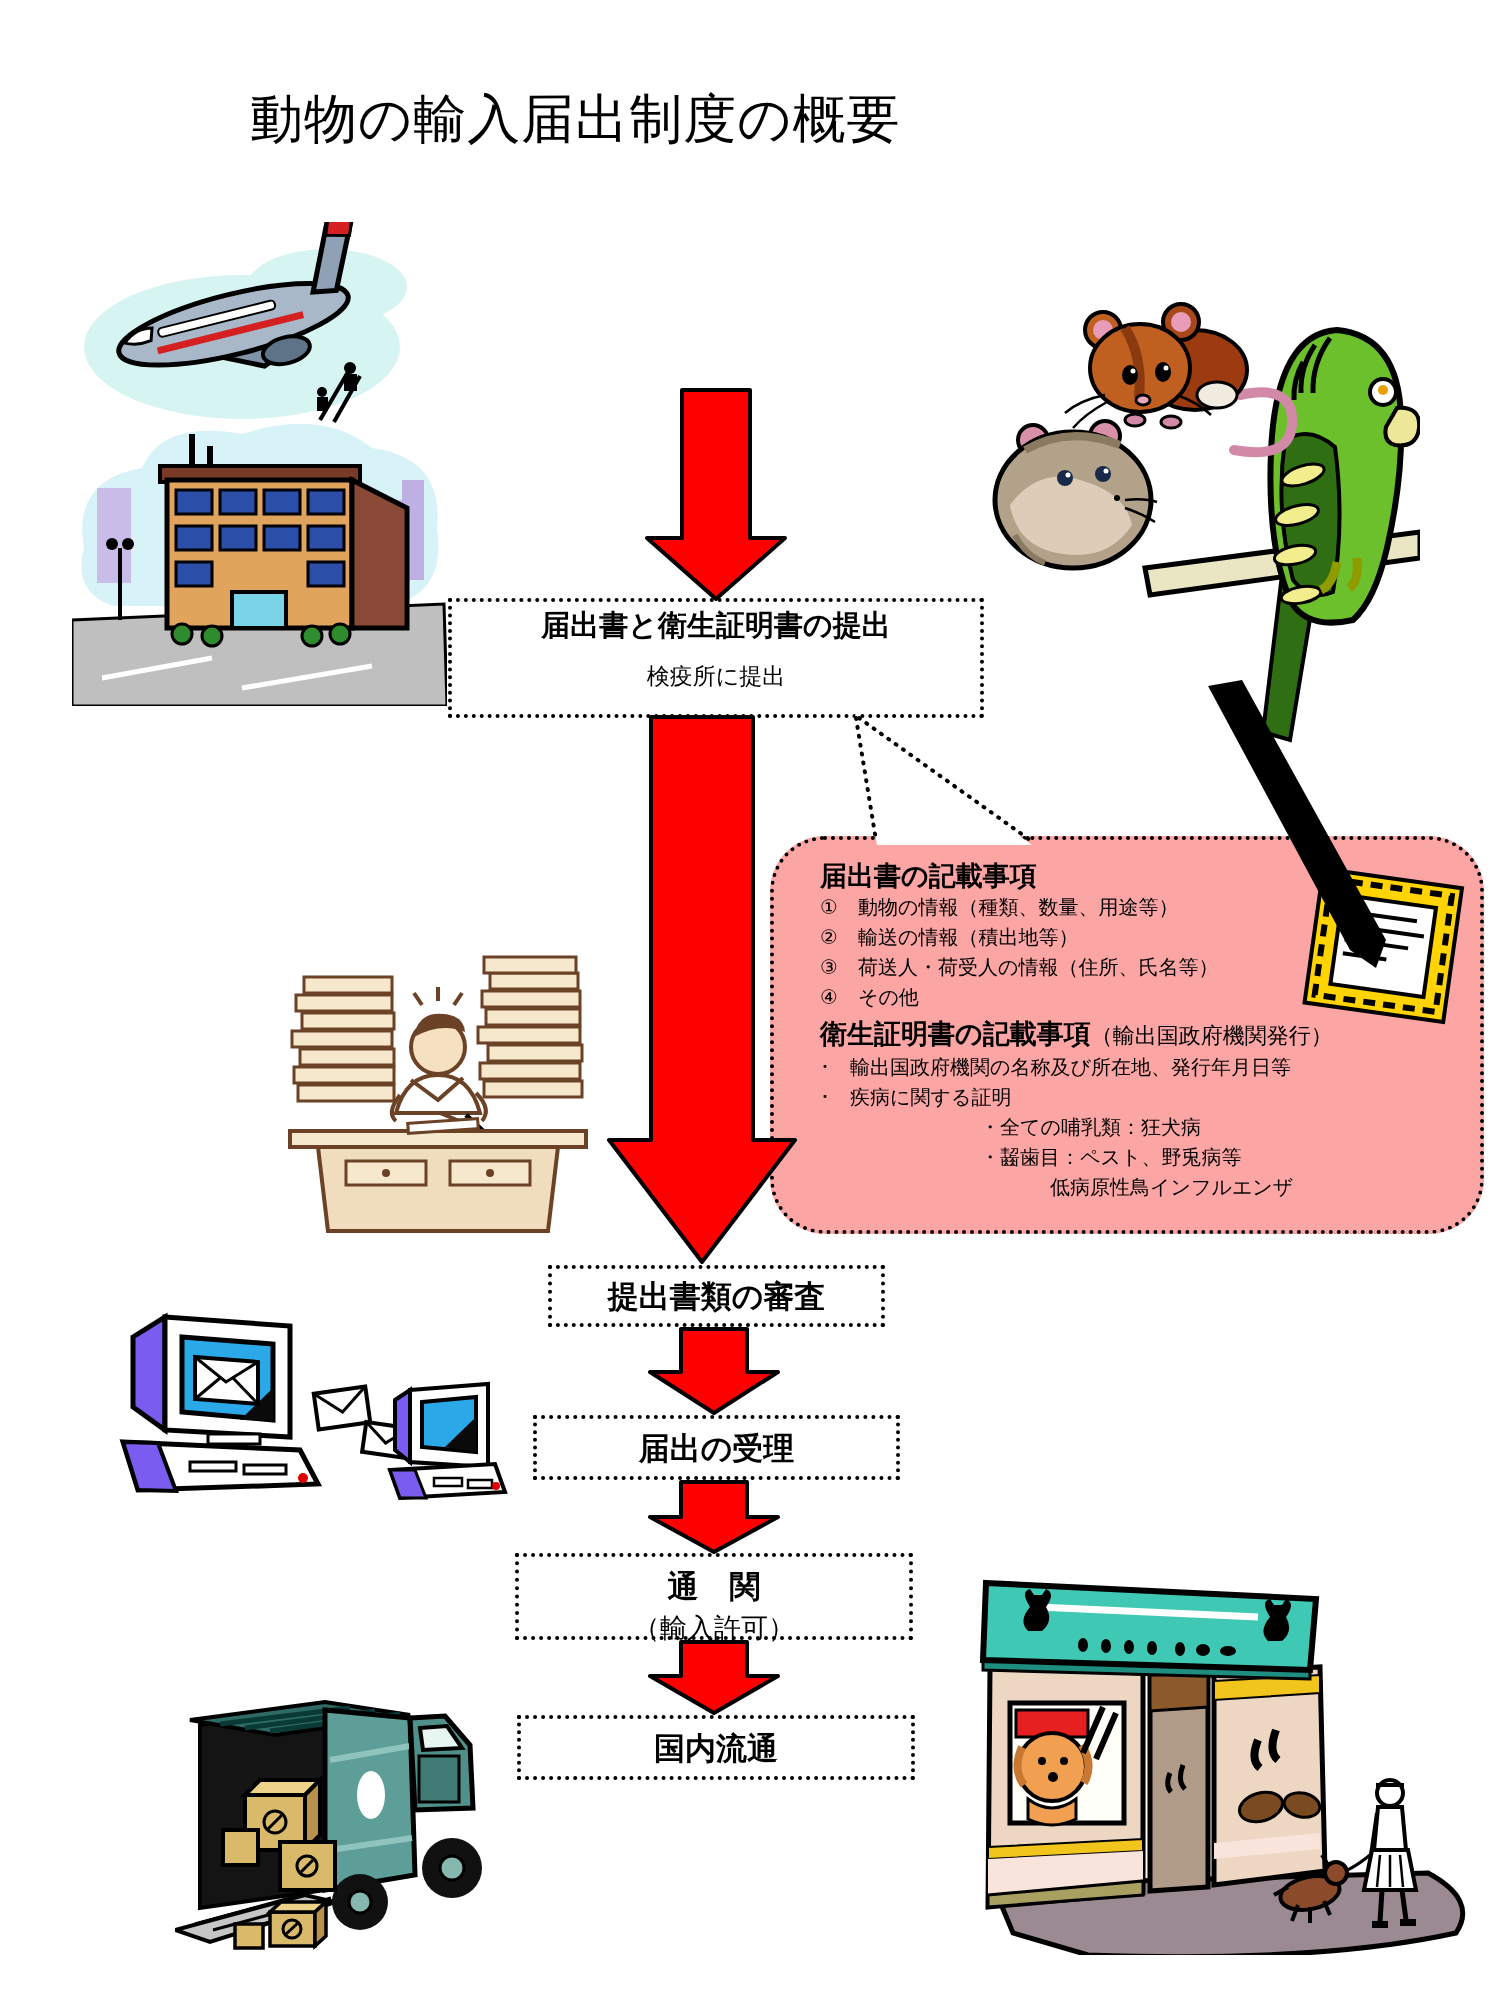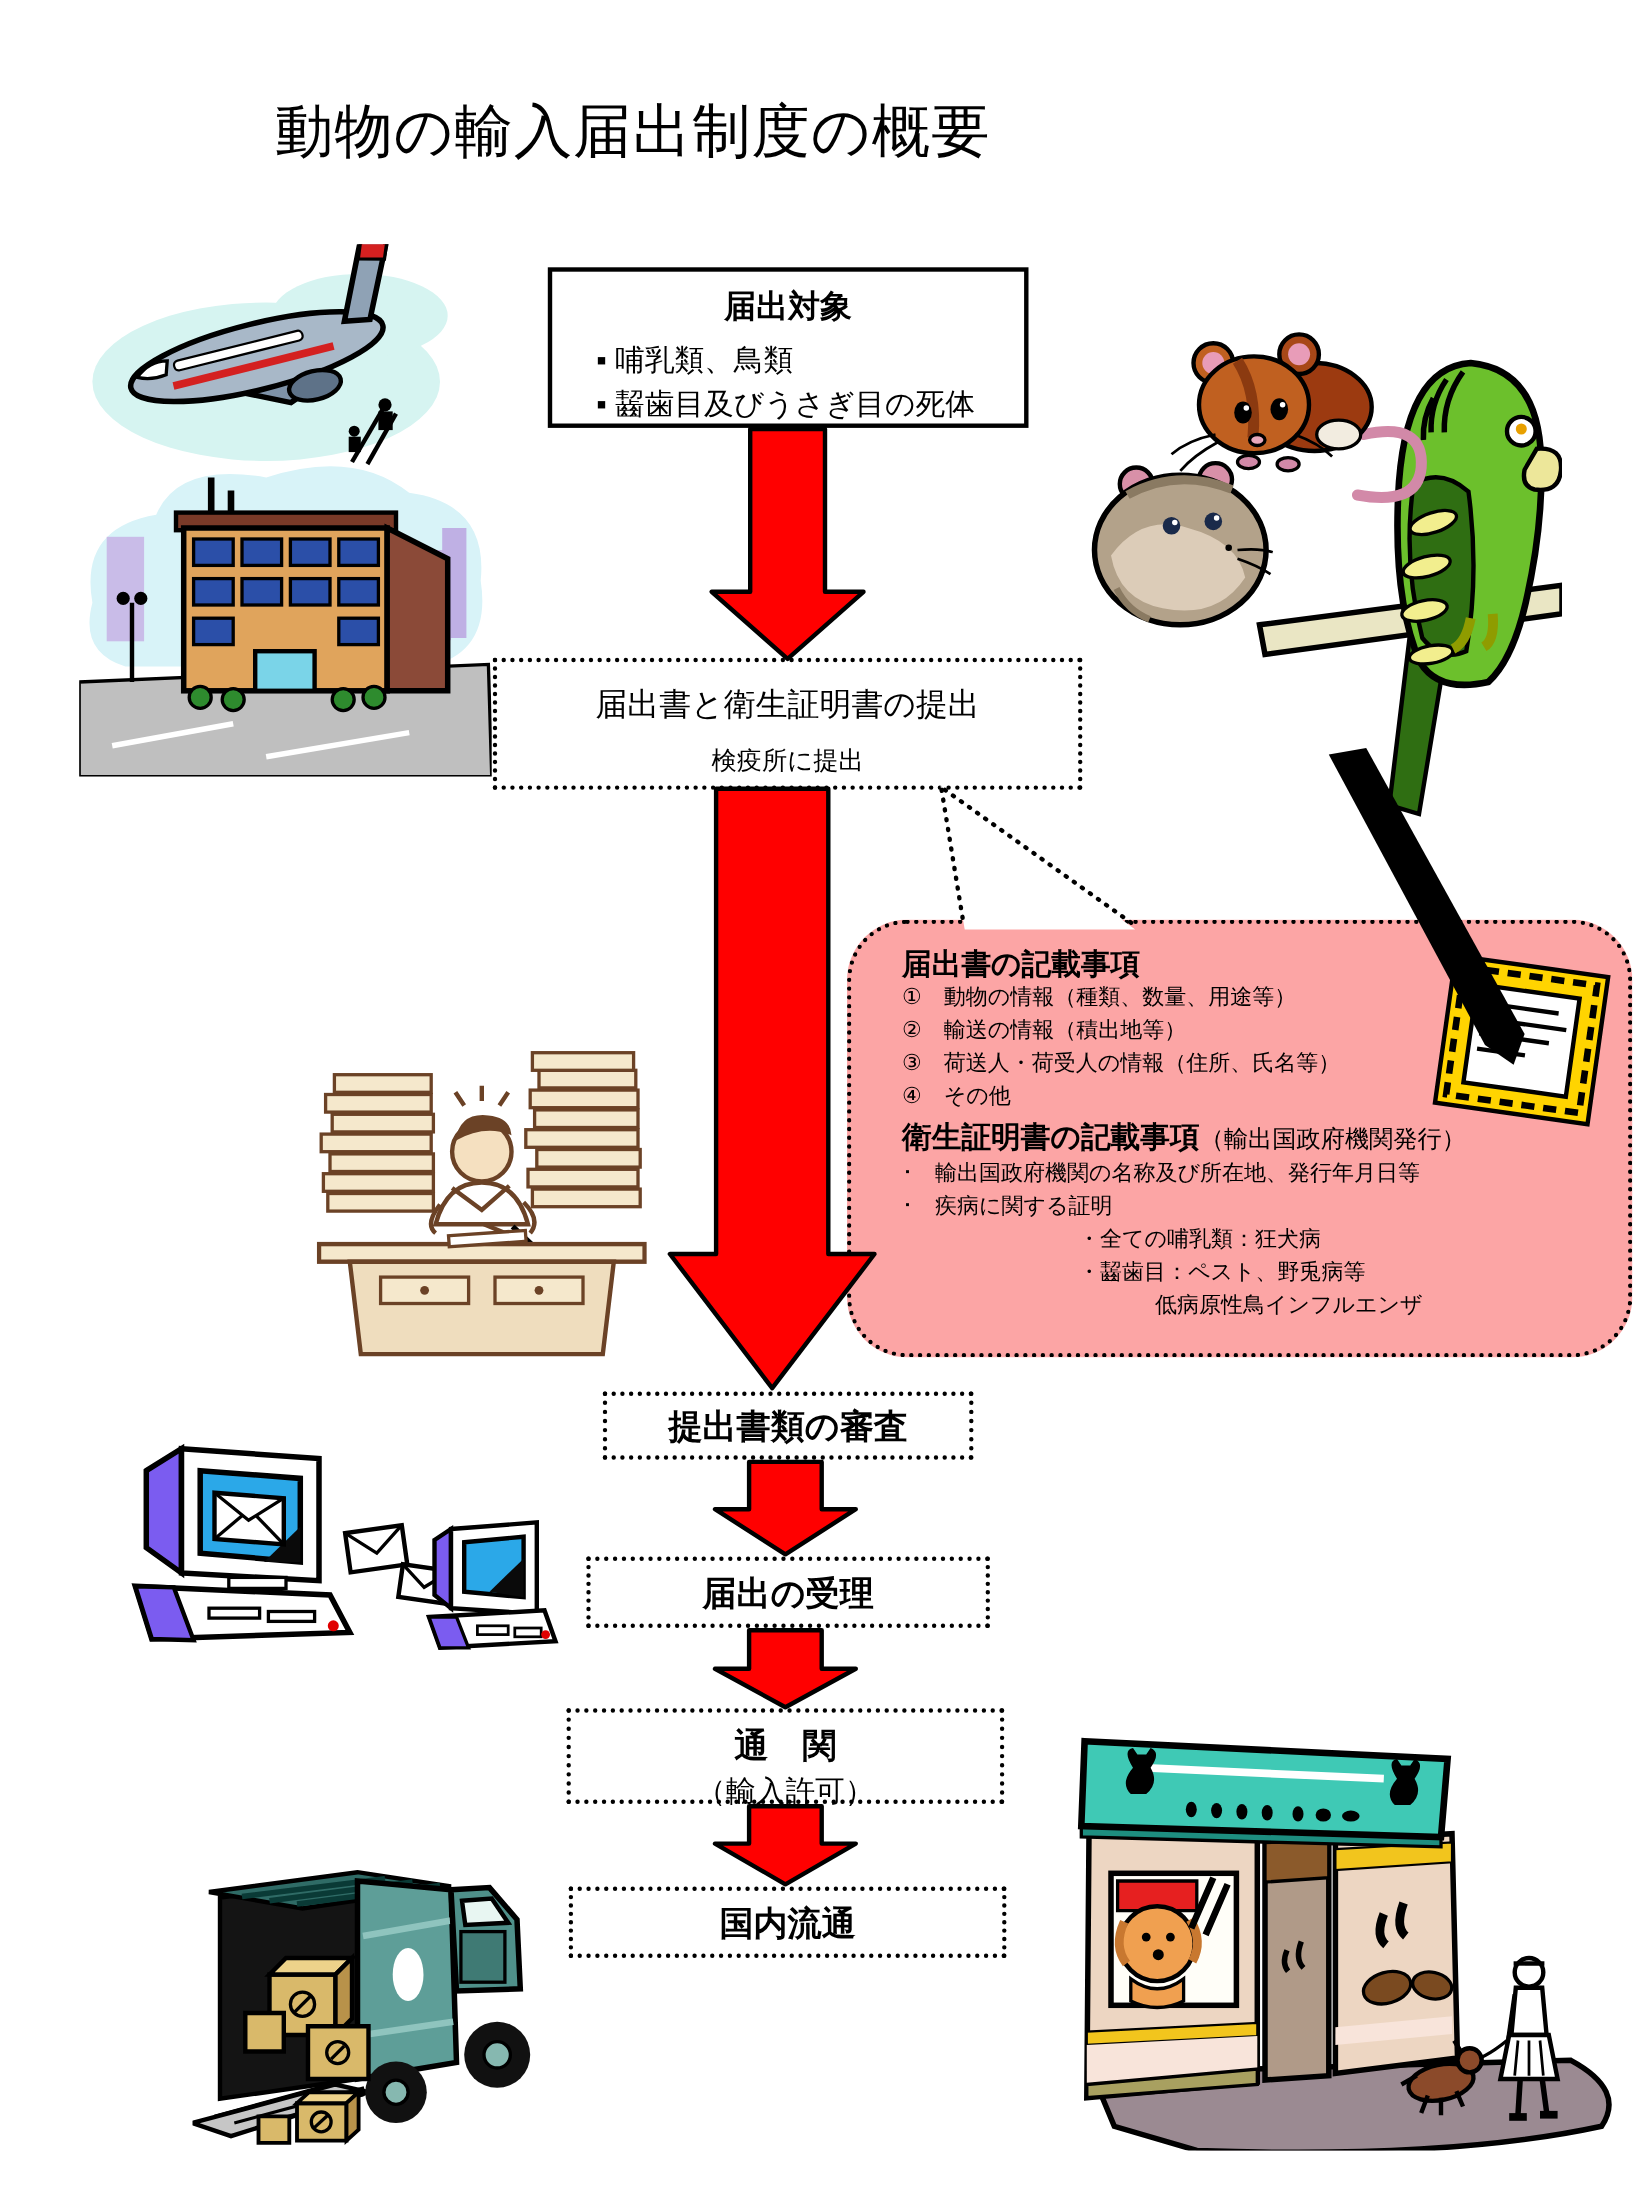--- a/index.html
+++ b/index.html
@@ -7,21 +7,21 @@
           font-family:"Liberation Sans","DejaVu Sans",sans-serif;color:#000;}
   .abs{position:absolute;}
   #title{left:250px;top:84px;width:680px;text-align:left;font-size:53px;font-weight:normal;letter-spacing:1px;}
   .flowbox{position:absolute;background:#fff;border:4px solid #000;box-sizing:border-box;text-align:center;}
   .dotted{border-style:dotted;}
   #box1{left:498px;top:243px;width:437px;height:146px;}
   #box1 .bh{font-size:29px;font-weight:bold;margin-top:12px;}
   #box1 .bi{font-size:27px;text-align:left;padding-left:40px;margin-top:10px;}
   #box1 .bi + .bi{margin-top:4px;}
   #box2{left:448px;top:598px;width:536px;height:120px;}
-  #box2 .bh{font-size:29px;font-weight:normal;margin-top:19px;}
+  #box2 .bh{font-size:29px;font-weight:bold;margin-top:4px;}
   #box2 .bn{font-size:23px;margin-top:15px;}
   #box3{left:548px;top:1265px;width:337px;height:62px;font-size:31px;font-weight:bold;line-height:56px;}
   #box4{left:533px;top:1415px;width:367px;height:65px;font-size:31px;font-weight:bold;line-height:59px;}
   #box5{left:515px;top:1553px;width:398px;height:87px;}
   #box5 .bh{font-size:31px;font-weight:bold;margin-top:9px;}
   #box5 .bn{font-size:27px;margin-top:2px;}
   #box6{left:517px;top:1715px;width:398px;height:65px;font-size:31px;font-weight:bold;line-height:59px;}
   #bubble{left:770px;top:836px;width:714px;height:398px;border:4px dotted #000;border-radius:55px;
           background:#fca5a5;box-sizing:border-box;padding:20px 16px 0 46px;text-align:left;}
   .cb-h{font-size:27px;font-weight:bold;line-height:32px;}
@@ -315,25 +315,20 @@
         <rect x="442" y="364" width="16" height="7" fill="#000"></rect>
       <path d="M412 300 Q390 318 374 320" stroke="#000" stroke-width="3" fill="none"></path>
       <ellipse cx="352" cy="338" rx="30" ry="16" fill="#8b4a2a" stroke="#000" stroke-width="4" transform="rotate(-12 352 338)"></ellipse>
       <circle cx="378" cy="318" r="11" fill="#8b4a2a" stroke="#000" stroke-width="4"></circle>
       <path d="M370 310 l-6 -10 M340 350 l-6 16 M352 352 l0 16 M366 346 l6 14 M330 332 l-14 8" stroke="#000" stroke-width="4" fill="none"></path>
     </svg>
   </div>
 
   <div class="abs" id="title">動物の輸入届出制度の概要</div>
 
-  <div class="flowbox" id="box1">
-    <div class="bh">届出対象</div>
-    <div class="bi">▪ 哺乳類、鳥類</div>
-    <div class="bi">▪ 齧歯目及びうさぎ目の死体</div>
-  </div>
 
   <div class="flowbox dotted" id="box2">
     <div class="bh">届出書と衛生証明書の提出</div>
     <div class="bn">検疫所に提出</div>
   </div>
 
   <div class="flowbox dotted" id="box3">提出書類の審査</div>
 
   <div class="flowbox dotted" id="box4">届出の受理</div>
 

